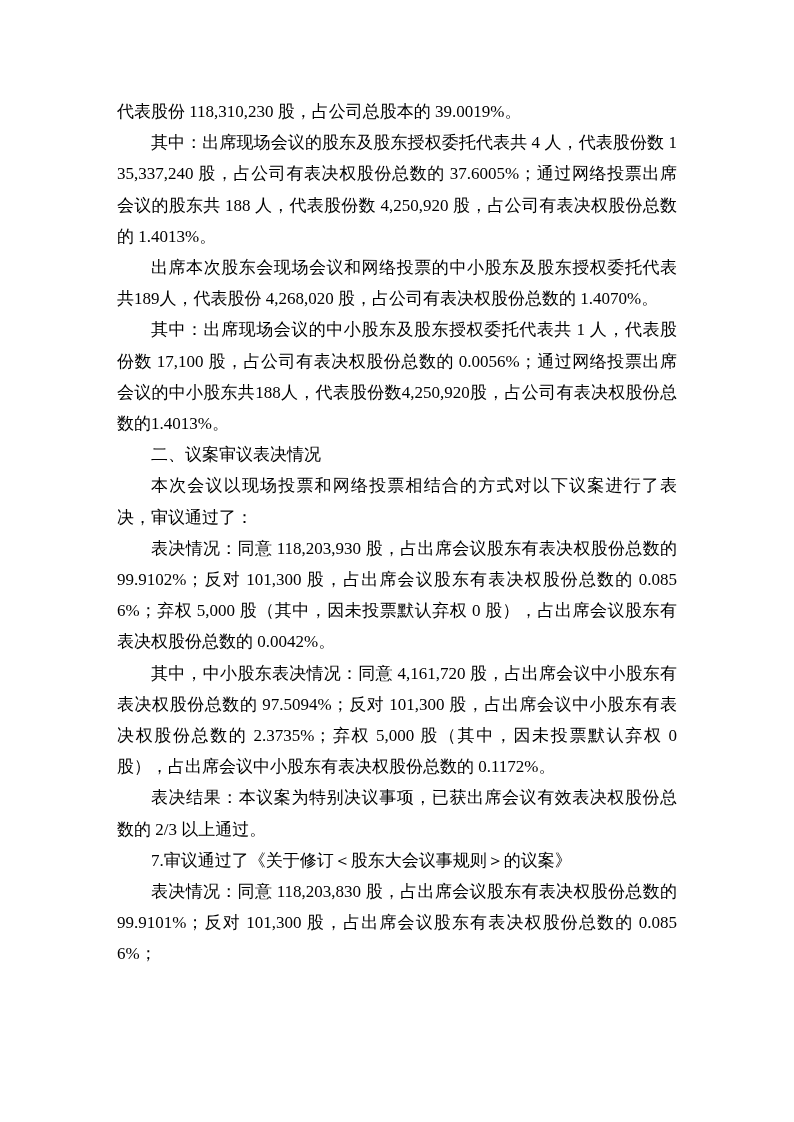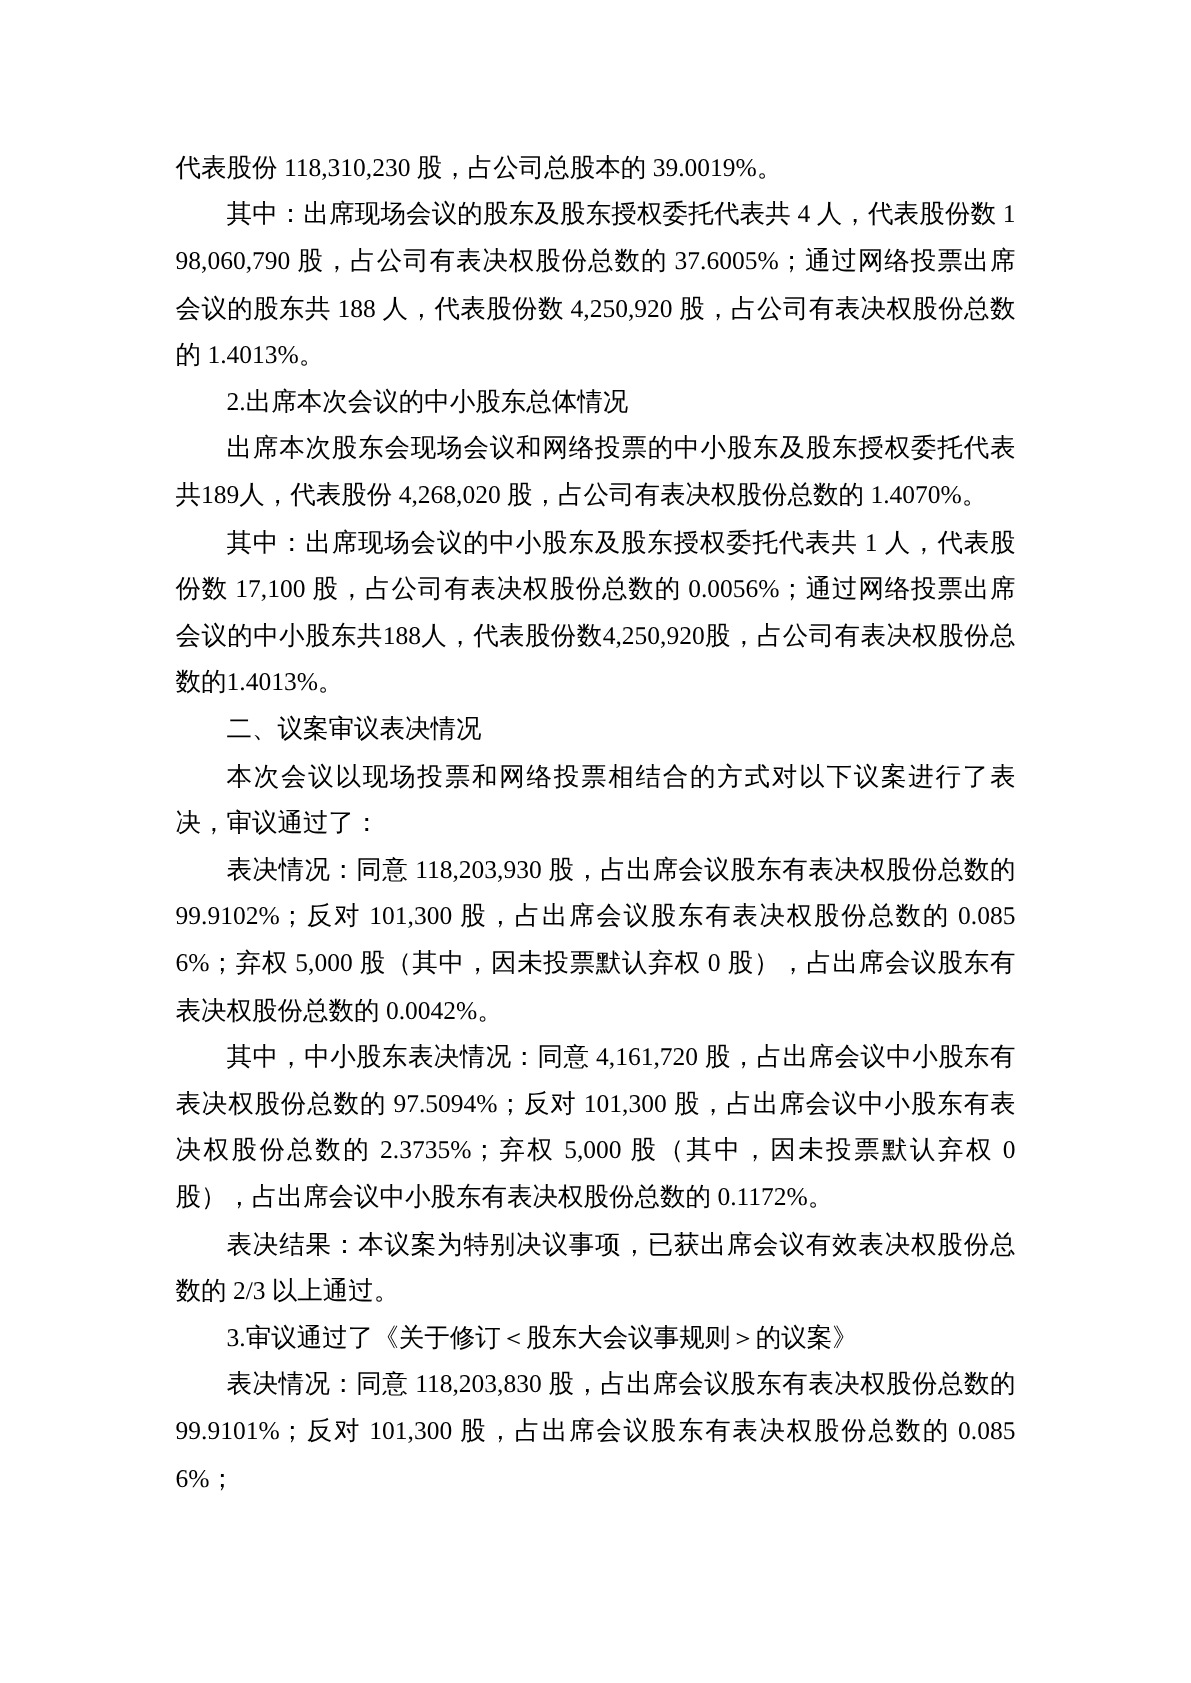--- a/index.html
+++ b/index.html
@@ -38,25 +38,24 @@
   .doc-content p.bold {
     font-weight: normal;
   }
 </style>
 </head>
 <body>
 
 <div class="page">
   <div class="doc-content">
     <p class="no-indent">代表股份 118,310,230 股，占公司总股本的 39.0019%。</p>
-    <p>其中：出席现场会议的股东及股东授权委托代表共 4 人，代表股份数 198,060,790 股，占公司有表决权股份总数的 37.6005%；通过网络投票出席会议的股东共 188 人，代表股份数 4,250,920 股，占公司有表决权股份总数的 1.4013%。</p>
-    <p>2.出席本次会议的中小股东总体情况</p>
+    <p>其中：出席现场会议的股东及股东授权委托代表共 4 人，代表股份数 135,337,240 股，占公司有表决权股份总数的 37.6005%；通过网络投票出席会议的股东共 188 人，代表股份数 4,250,920 股，占公司有表决权股份总数的 1.4013%。</p>
     <p>出席本次股东会现场会议和网络投票的中小股东及股东授权委托代表共189人，代表股份 4,268,020 股，占公司有表决权股份总数的 1.4070%。</p>
     <p>其中：出席现场会议的中小股东及股东授权委托代表共 1 人，代表股份数 17,100 股，占公司有表决权股份总数的 0.0056%；通过网络投票出席会议的中小股东共188人，代表股份数4,250,920股，占公司有表决权股份总数的1.4013%。</p>
     <p class="bold">二、议案审议表决情况</p>
     <p>本次会议以现场投票和网络投票相结合的方式对以下议案进行了表决，审议通过了：</p>
     <p>表决情况：同意 118,203,930 股，占出席会议股东有表决权股份总数的 99.9102%；反对 101,300 股，占出席会议股东有表决权股份总数的 0.0856%；弃权 5,000 股（其中，因未投票默认弃权 0 股），占出席会议股东有表决权股份总数的 0.0042%。</p>
     <p>其中，中小股东表决情况：同意 4,161,720 股，占出席会议中小股东有表决权股份总数的 97.5094%；反对 101,300 股，占出席会议中小股东有表决权股份总数的 2.3735%；弃权 5,000 股（其中，因未投票默认弃权 0 股），占出席会议中小股东有表决权股份总数的 0.1172%。</p>
     <p>表决结果：本议案为特别决议事项，已获出席会议有效表决权股份总数的 2/3 以上通过。</p>
-    <p class="bold">3.审议通过了《关于修订＜股东大会议事规则＞的议案》</p>
+    <p class="bold">7.审议通过了《关于修订＜股东大会议事规则＞的议案》</p>
     <p>表决情况：同意 118,203,830 股，占出席会议股东有表决权股份总数的 99.9101%；反对 101,300 股，占出席会议股东有表决权股份总数的 0.0856%；</p>
   </div>
 </div>
 
 </body></html>

